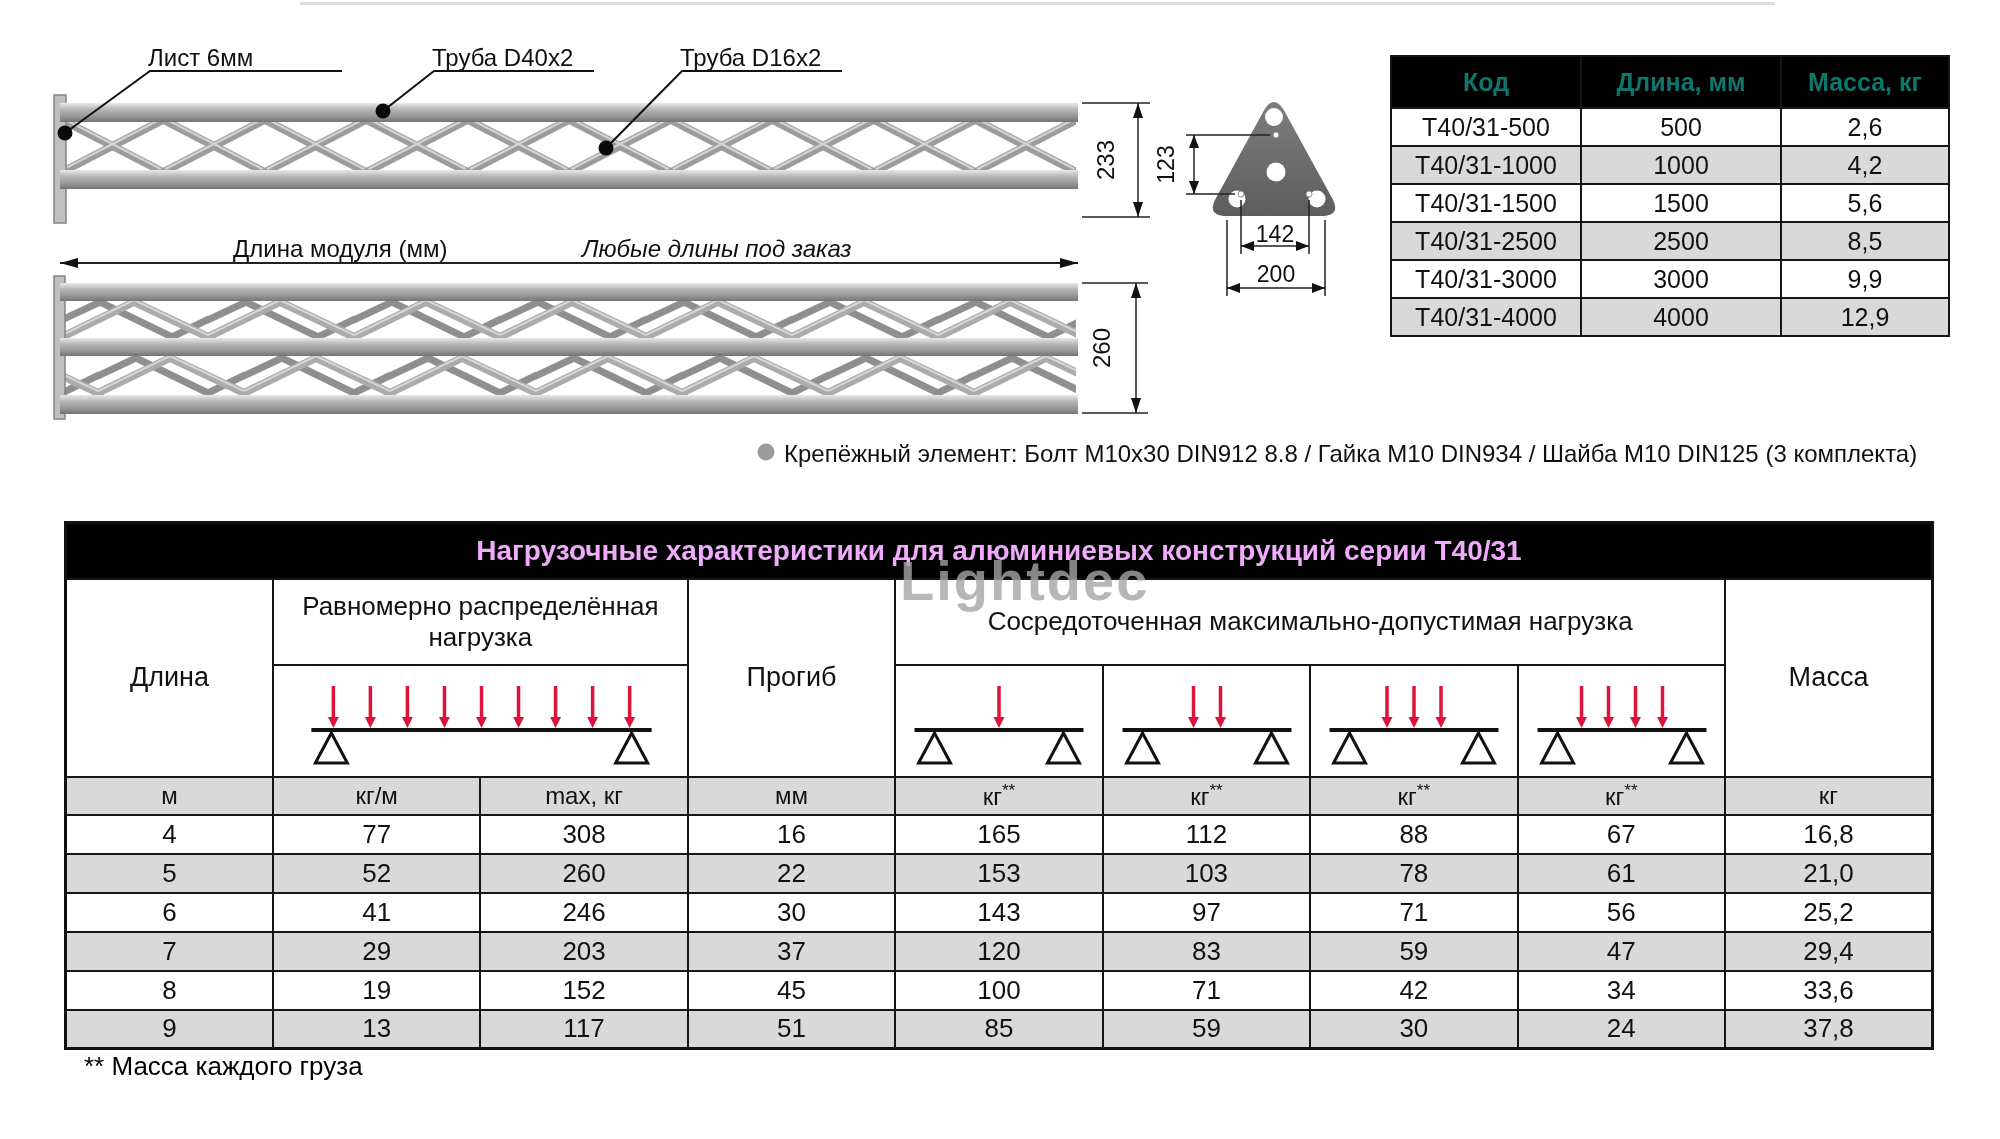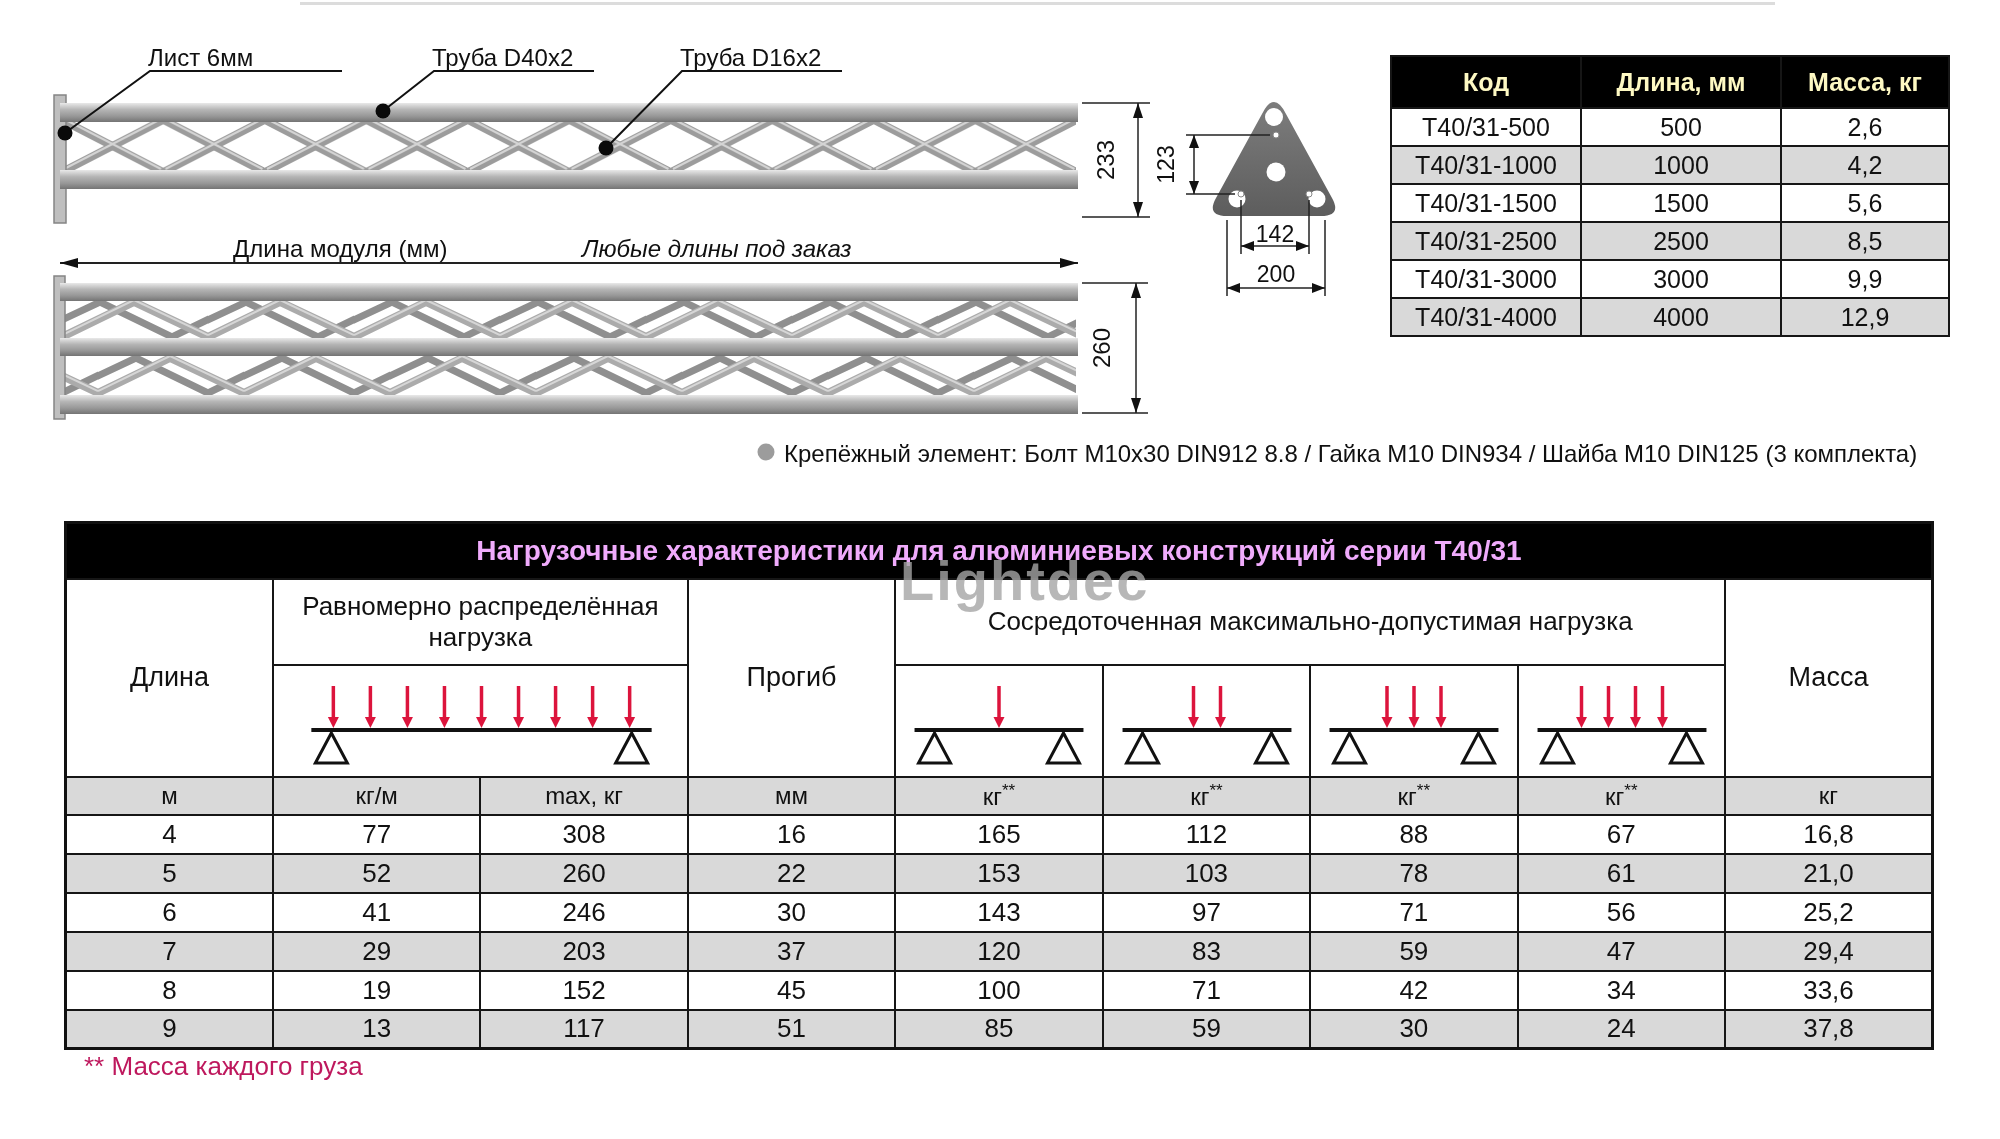--- a/index.html
+++ b/index.html
@@ -13,37 +13,37 @@
   .rot{transform:rotate(-90deg);transform-origin:center;text-align:center}
   .dimtxt{font-size:24px;color:#101010;text-align:center}
   .fastener{font-size:24px;color:#101010;white-space:nowrap}
   .watermark{font-size:56px;color:#a6a6a6;opacity:.8;letter-spacing:2px;font-weight:700;z-index:5;pointer-events:none}
   .topline{left:300px;top:2px;width:1475px;height:3px;background:#dcdcdc}
 
   
   table{border-collapse:collapse;table-layout:fixed}
   .size-table{left:1390px;top:55px;width:558px;font-size:25px}
   .size-table th,.size-table td{border:2px solid #161616;text-align:center;vertical-align:middle}
-  .size-table thead th{background:#000;color:#fef9c3;font-weight:bold;height:52px;font-size:25px}
+  .size-table thead th{background:#000;color:#0f766e;font-weight:bold;height:52px;font-size:25px}
   .size-table tbody tr{height:38px}
   .size-table tbody tr:nth-child(even){background:#d9d9d9}
   .size-table tbody td:first-child{font-weight:normal}
 
   
   .load-table{left:64px;top:521px;width:1870px;font-size:26px;border:3px solid #111}
   .load-table th,.load-table td{border:2px solid #161616;text-align:center;vertical-align:middle;font-weight:normal}
   .load-table tr.title-row th{background:#000;color:#f0abfc;font-weight:bold;font-size:28px;height:56px}
   .load-table tr.hA th{height:86px;font-size:26px;padding:0 8px}
   .load-table tr.hA th.big{font-size:27px}
   .load-table tr.hB td{height:105px;padding:0}
   .load-table tr.sub th{background:#d9d9d9;height:38px;font-size:24px}
   .load-table tr.sub sup{font-size:17px}
   .load-table tbody.data tr{height:39px}
   .load-table tbody.data tr:nth-child(even){background:#d9d9d9}
-  .footnote{left:84px;top:1051px;font-size:26px;color:#be185d}
+  .footnote{left:84px;top:1051px;font-size:26px;color:#000000}
 </style>
 </head>
 <body>
 
 <div class="abs topline"></div>
 
 <svg class="abs" style="left:0;top:0" width="2000" height="520" viewBox="0 0 2000 520">
   <defs>
     <linearGradient id="gTube" x1="0" y1="0" x2="0" y2="1">
       <stop offset="0" stop-color="#e9e9e9"></stop>

